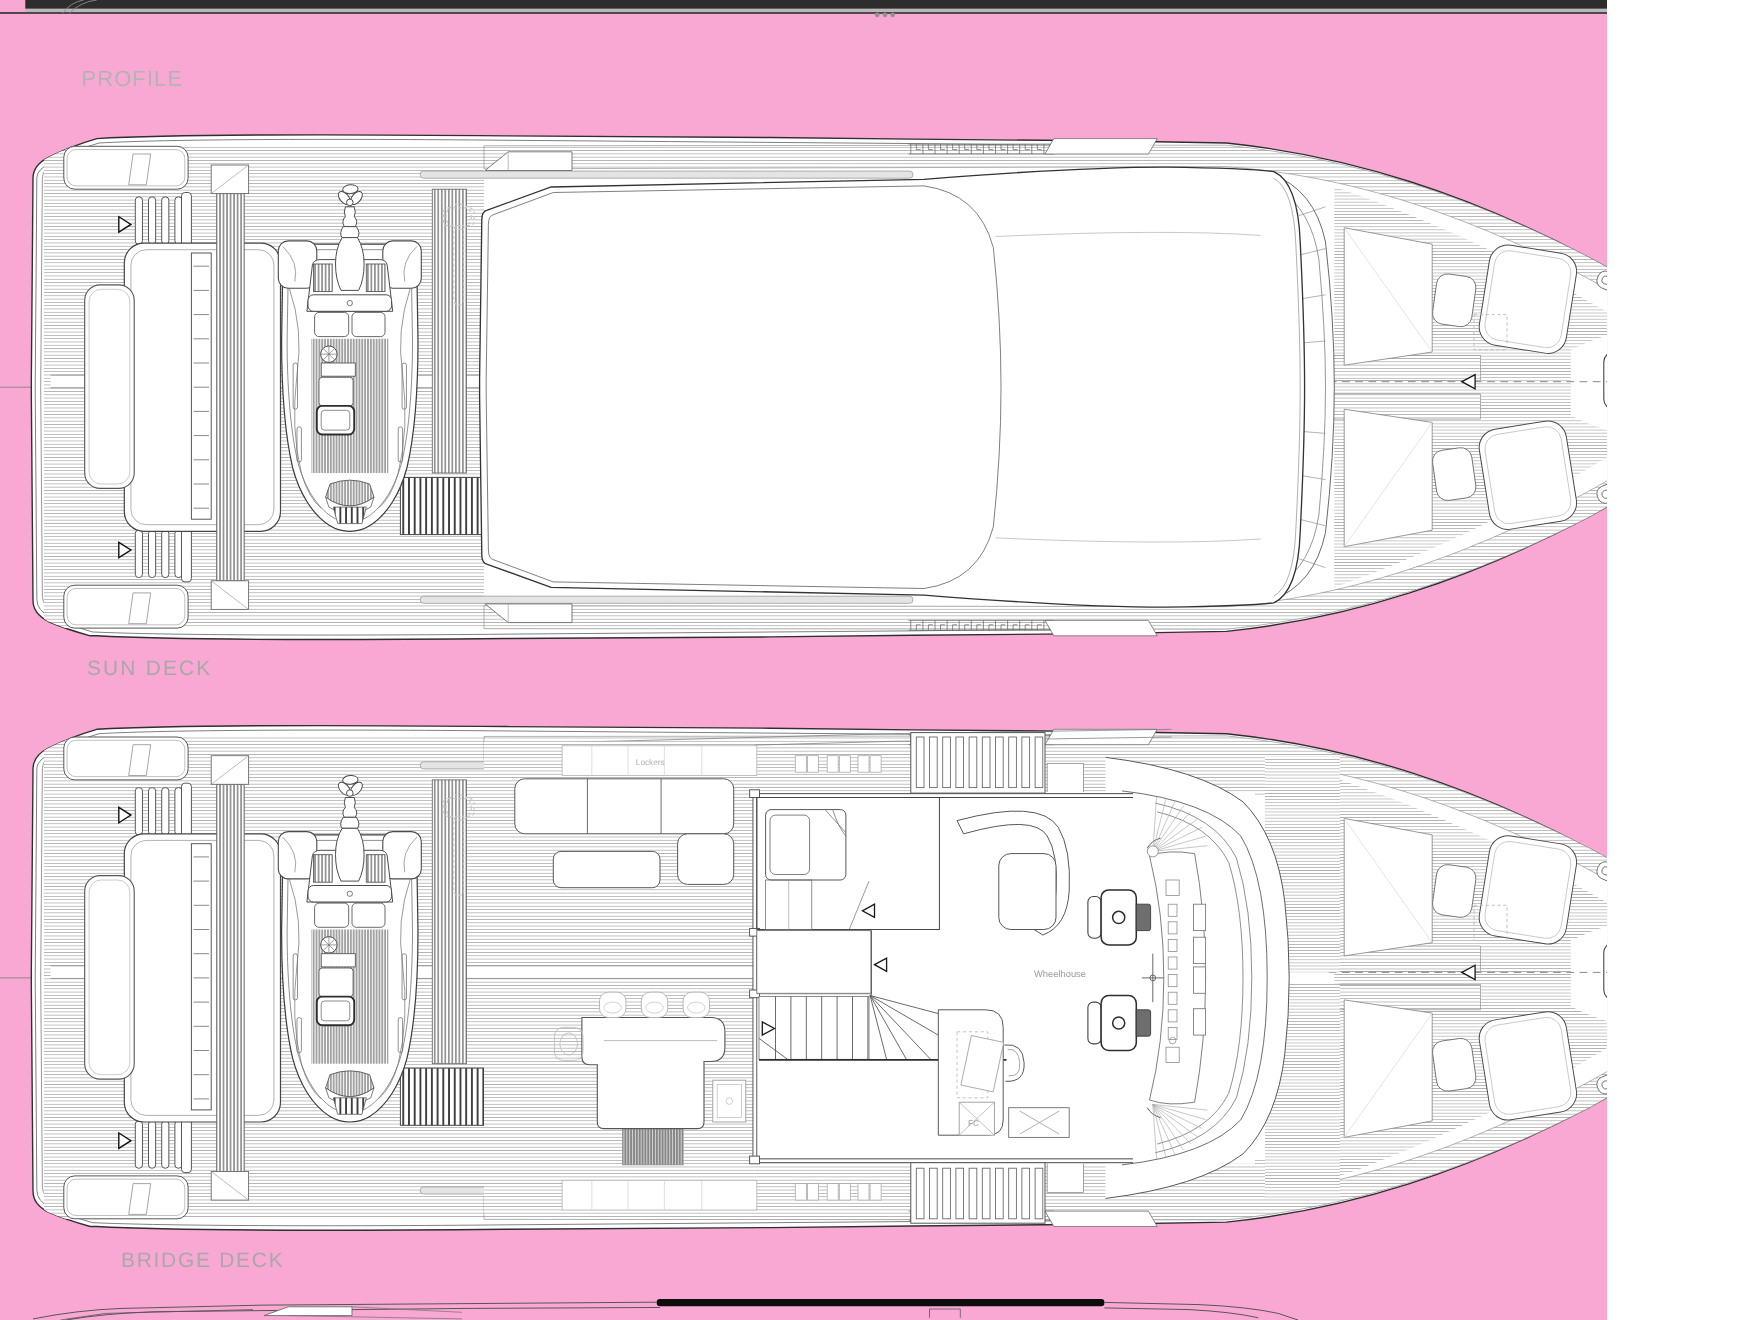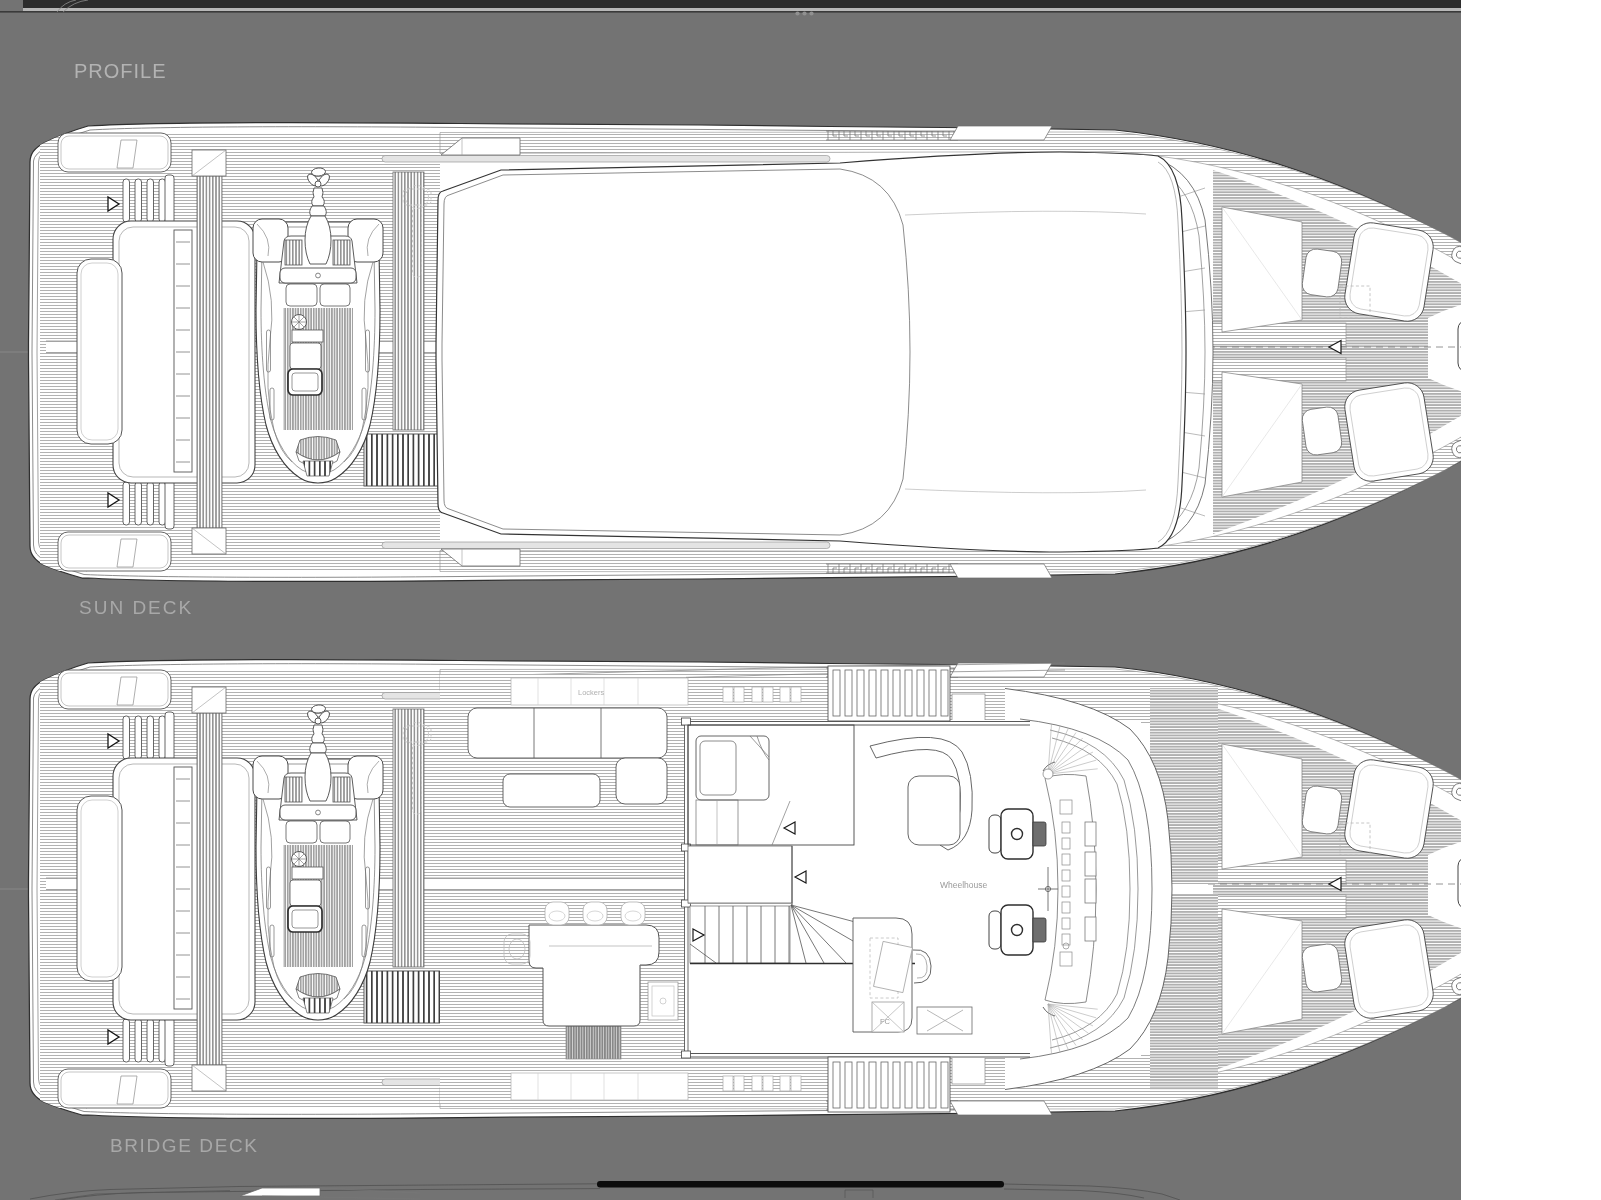--- a/index.html
+++ b/index.html
@@ -1,15 +1,15 @@
 <!DOCTYPE html>
 <html><head><meta charset="utf-8"><title>Deck Plans</title>
 <style>
 html,body{margin:0;padding:0;background:#ffffff;}
-#page{width:1461px;height:1200px;position:relative;overflow:hidden;background:#737373;text-decoration:underline;}
+#page{width:1461px;height:1200px;position:relative;overflow:hidden;background:#f9a8d4;text-decoration:underline;}
 </style></head>
 <body>
 <div id="page">
 <svg width="1601" height="1200" viewBox="0 0 1601 1200">
 <defs>
 <pattern id="pH" width="4" height="3.0" patternUnits="userSpaceOnUse">
  <rect width="4" height="3.0" fill="#ffffff"></rect>
  <rect y="1.5" width="4" height="1" fill="#b2b2b2" shape-rendering="crispEdges"></rect>
 </pattern>
 <pattern id="pHd" width="4" height="2.8" patternUnits="userSpaceOnUse">

